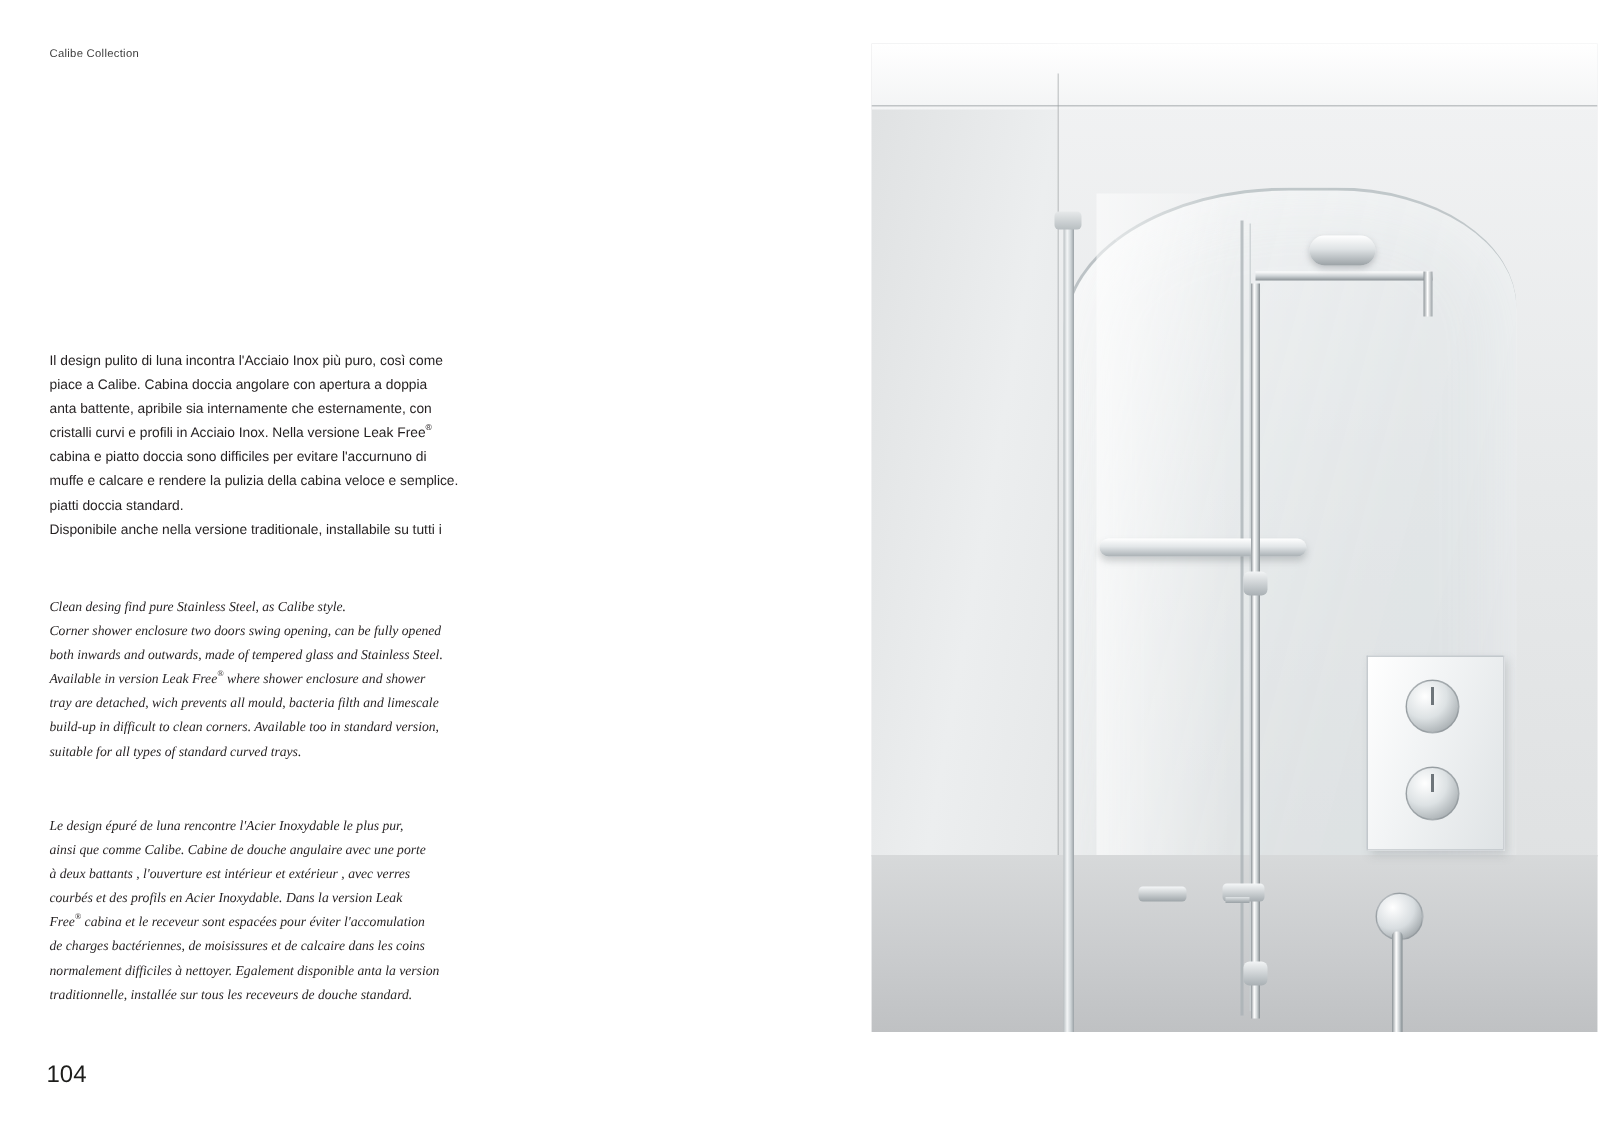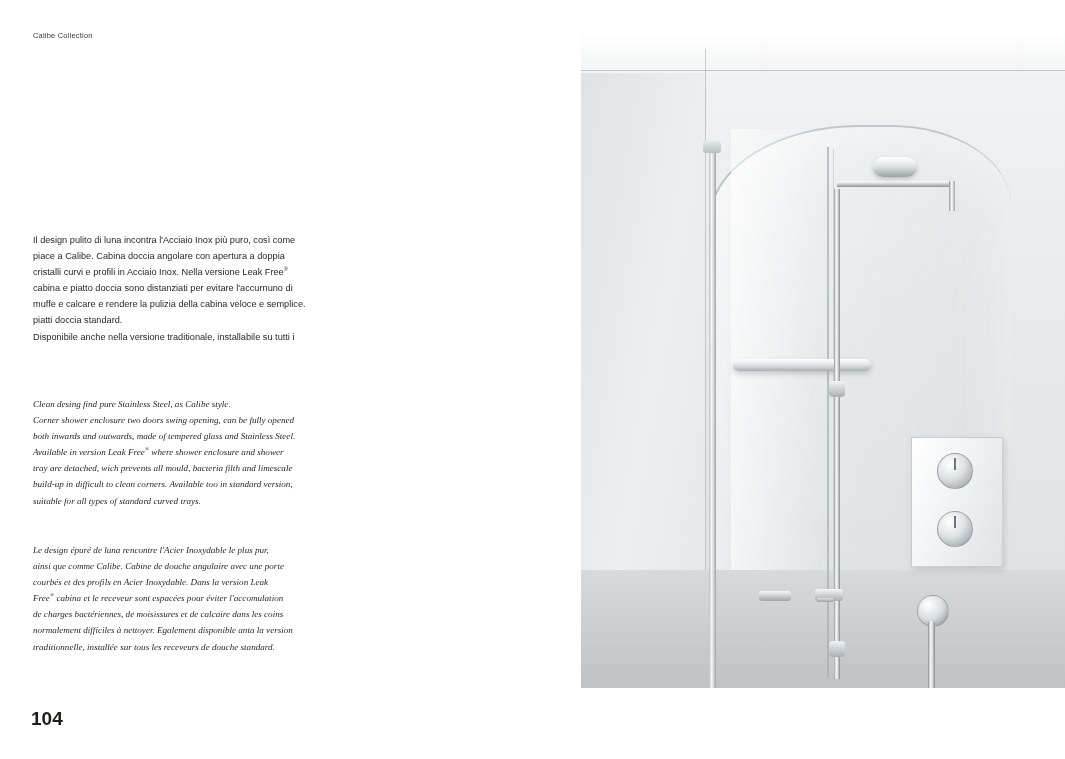--- a/index.html
+++ b/index.html
@@ -83,24 +83,24 @@
     margin: 0;
   }
   sup {
     font-size: 0.62em;
     vertical-align: super;
     line-height: 0;
   }
 
   .page-num {
     position: absolute;
-    font-size: 19px;
+    font-size: 16px;
     color: #1d1d1b;
     font-family: "Liberation Sans", sans-serif;
-    font-weight: 700;
+    font-weight: 400;
   }
   .page-num-left {
     left: 31px;
     top: 708px;
   }
 
   
   .page-right {
     position: absolute;
     left: 533px;
@@ -397,40 +397,42 @@
 <div class="spread">
 
   <div class="page-left">
 
     <div class="collection-label">Calibe Collection</div>
 
 
     <div class="text-block para-it">
       <p>Il design pulito di luna incontra l'Acciaio Inox più puro, così come</p>
       <p>piace a Calibe. Cabina doccia angolare con apertura a doppia</p>
+      <p>anta battente, apribile sia internamente che esternamente, con</p>
       <p>cristalli curvi e profili in Acciaio Inox. Nella versione Leak Free<sup>®</sup></p>
-      <p>cabina e piatto doccia sono distanziati per evitare l'accurnuno di</p>
+      <p>cabina e piatto doccia sono difficiles per evitare l'accurnuno di</p>
       <p>muffe e calcare e rendere la pulizia della cabina veloce e semplice.</p>
       <p>piatti doccia standard.</p>
       <p>Disponibile anche nella versione traditionale, installabile su tutti i</p>
     </div>
 
     <div class="text-block para-en">
       <p>Clean desing find pure Stainless Steel, as Calibe style.</p>
       <p>Corner shower enclosure two doors swing opening, can be fully opened</p>
       <p>both inwards and outwards, made of tempered glass and Stainless Steel.</p>
       <p>Available in version Leak Free<sup>®</sup> where shower enclosure and shower</p>
       <p>tray are detached, wich prevents all mould, bacteria filth and limescale</p>
       <p>build-up in difficult to clean corners. Available too in standard version,</p>
       <p>suitable for all types of standard curved trays.</p>
     </div>
 
     <div class="text-block para-fr">
       <p>Le design épuré de luna rencontre l'Acier Inoxydable le plus pur,</p>
       <p>ainsi que comme Calibe. Cabine de douche angulaire avec une porte</p>
+      <p>à deux battants , l'ouverture est intérieur et extérieur , avec verres</p>
       <p>courbés et des profils en Acier Inoxydable. Dans la version Leak</p>
       <p>Free<sup>®</sup> cabina et le receveur sont espacées pour éviter l'accomulation</p>
       <p>de charges bactériennes, de moisissures et de calcaire dans les coins</p>
       <p>normalement difficiles à nettoyer. Egalement disponible anta la version</p>
       <p>traditionnelle, installée sur tous les receveurs de douche standard.</p>
     </div>
 
     <div class="page-num page-num-left">104</div>
   </div>
 

